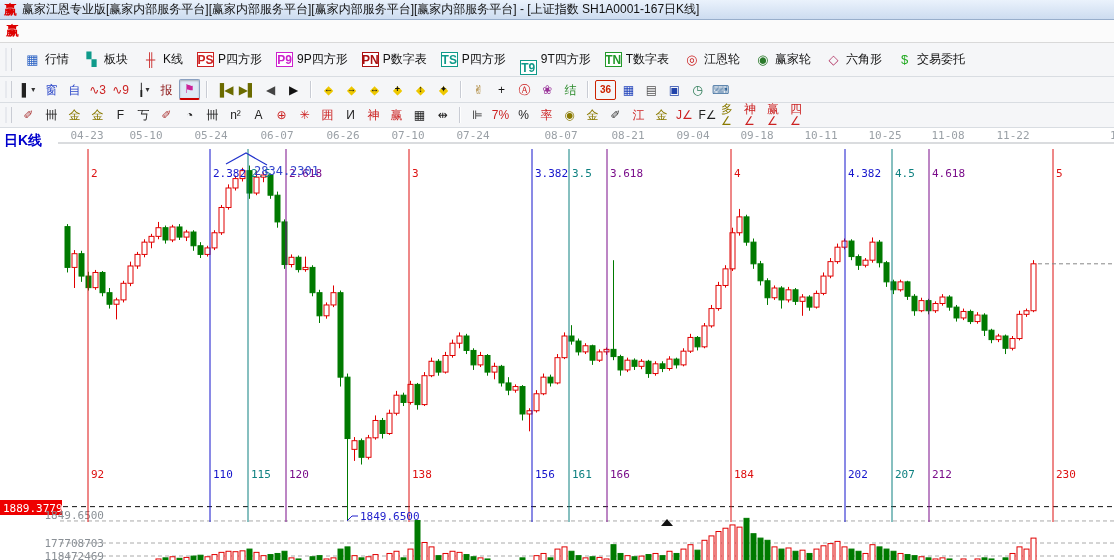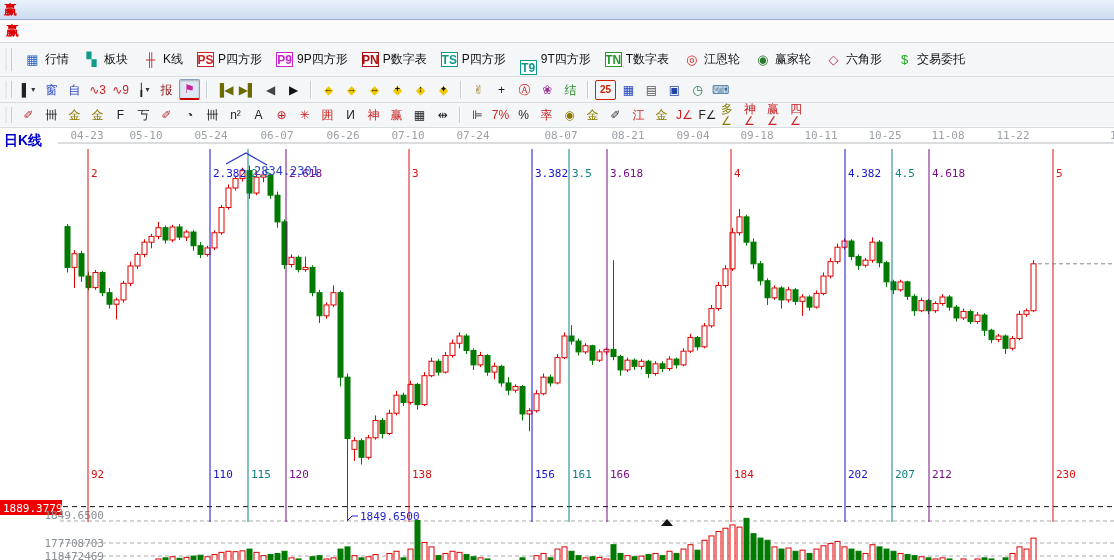--- a/index.html
+++ b/index.html
@@ -34,20 +34,21 @@
   #chartwrap{position:relative;width:1114px;height:434px;background:#fff;}
   #paneLabel{position:absolute;left:4px;top:4px;color:#0000cc;font-weight:bold;font-size:14px;}
   svg text{font-family:"DejaVu Sans Mono","Liberation Mono",monospace;}
 </style>
 </head>
 <body>
 <div id="win">
 
   <div id="titlebar">
     <span class="applogo">赢</span>
+    <span>赢家江恩专业版[赢家内部服务平台][赢家内部服务平台][赢家内部服务平台][赢家内部服务平台] - [上证指数  SH1A0001-167日K线]</span>
   </div>
 
   <div id="menubar">
     <span class="applogo">赢</span>
   </div>
 
   <div id="tb1" class="toolbar">
       <span class="grip"></span>
       <span class="tb-btn">
         <span class="gicon" style="color: rgb(43, 98, 196);">▦</span>
@@ -136,21 +137,21 @@
       <span class="mini">
         <span class="stack"><span style="color:#eec800">◆</span><span class="over">✦</span></span>
       </span>
       <span class="tsep"></span>
       <span class="mini" style="color: rgb(153, 102, 0);">✌</span>
       <span class="mini" style="color: rgb(17, 17, 17);">+</span>
       <span class="mini" style="color: rgb(204, 34, 34);">Ⓐ</span>
       <span class="mini" style="color: rgb(153, 51, 153);">❀</span>
       <span class="mini" style="color: rgb(42, 138, 42);">结</span>
       <span class="tsep"></span>
-      <span class="mini" style="color: rgb(204, 34, 0); border: 1px solid rgb(204, 34, 0); font-size: 10px; font-weight: bold;">25</span>
+      <span class="mini" style="color: rgb(204, 34, 0); border: 1px solid rgb(204, 34, 0); font-size: 10px; font-weight: bold;">36</span>
       <span class="mini" style="color: rgb(34, 68, 187);">▦</span>
       <span class="mini" style="color: rgb(85, 85, 85);">▤</span>
       <span class="mini" style="color: rgb(34, 68, 170);">▣</span>
       <span class="mini" style="color: rgb(42, 122, 85);">◷</span>
       <span class="mini" style="color: rgb(51, 102, 153);">⌨</span>
     </div>
   <div id="tb3" class="toolbar">
       <span class="grip"></span>
       <span class="mini" style="color: rgb(170, 51, 51);">✐</span>
       <span class="mini" style="color: rgb(34, 34, 34);">卌</span>

